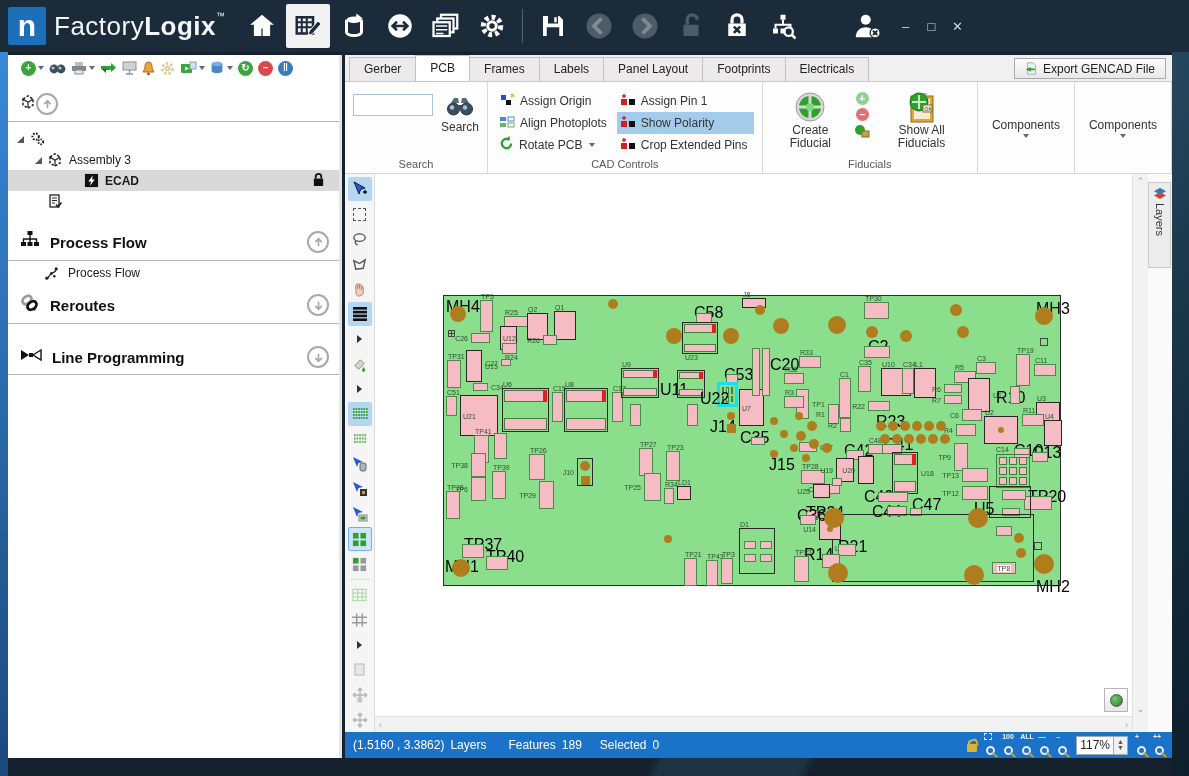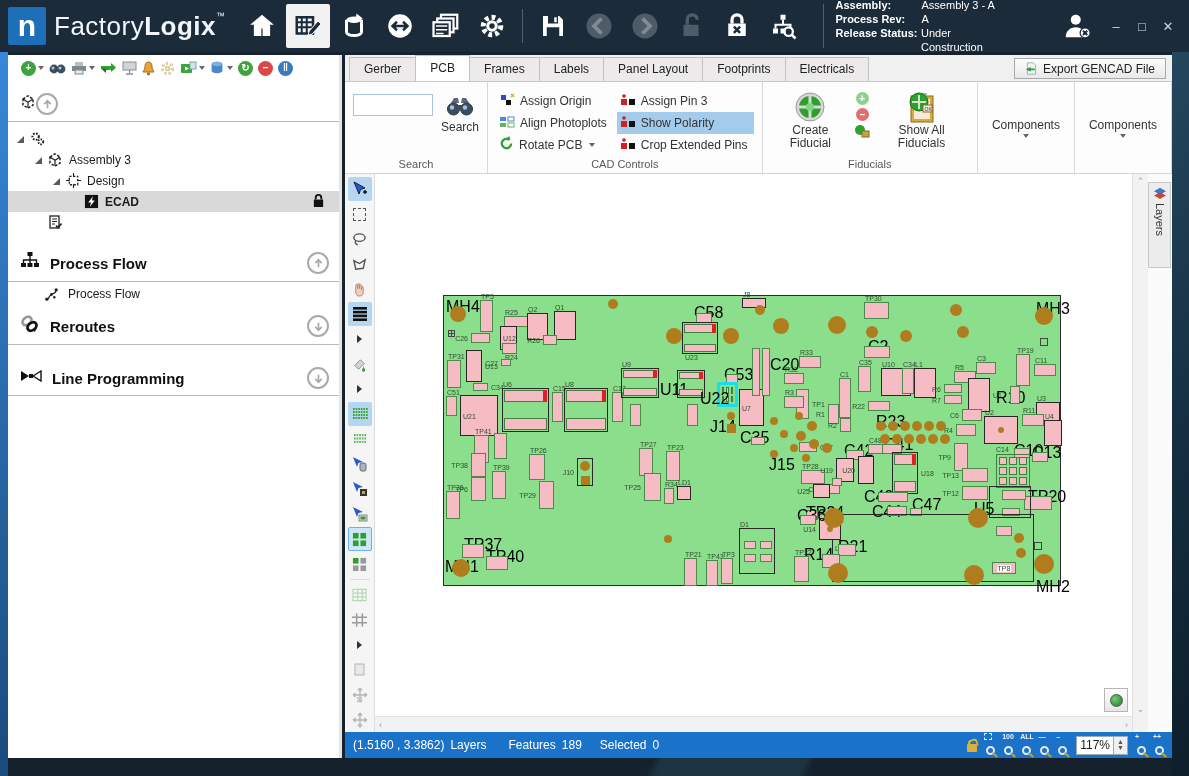--- a/index.html
+++ b/index.html
@@ -214,34 +214,20 @@
           <svg viewBox="0 0 24 24">
             <rect x="10" y="3" width="4" height="4" fill="#fff"></rect>
             <path d="M12 7v4M6 14v-3h12v3" stroke="#fff" stroke-width="1.6" fill="none"></path>
             <rect x="4" y="14" width="4" height="4" fill="#fff"></rect>
             <rect x="10" y="14" width="4" height="4" fill="#fff"></rect>
             <circle cx="16.5" cy="16.5" r="3.4" fill="none" stroke="#fff" stroke-width="1.8"></circle>
             <path d="M19 19l3 3" stroke="#fff" stroke-width="2"></path>
           </svg>
         </div>
     </div>
-    <div class="asm-info">
-      <div class="asm-row">
-          <span class="lab">Assembly:</span>
-          <span>Assembly 3 - A</span>
-        </div>
-      <div class="asm-row">
-          <span class="lab">Process Rev:</span>
-          <span>A</span>
-        </div>
-      <div class="asm-row">
-          <span class="lab">Release Status:</span>
-          <span>Under Construction</span>
-        </div>
-    </div>
     <div class="user-btn">
         <svg viewBox="0 0 24 24" width="30" height="30">
           <circle cx="11" cy="7" r="4" fill="#fff"></circle>
           <path d="M3 21c0-5 3.5-8 8-8s8 3 8 8z" fill="#fff"></path>
           <circle cx="18.5" cy="17.5" r="4" fill="#fff" stroke="#1b2b3a"></circle>
           <path d="M16.8 15.8l3.4 3.4m0-3.4-3.4 3.4" stroke="#1b2b3a" stroke-width="1.6"></path>
         </svg>
       </div>
     <div class="win-controls">
       <span>–</span>
@@ -350,30 +336,20 @@
           </div>
           <div class="tree-row" style="padding-left: 26px;">
             <span class="expander on"></span>
             <span class="tree-icon">
               <svg width="16" height="16" viewBox="0 0 16 16">
                 <path d="M3 5l5-3.2L13 5v6l-5 3.2L3 11z" fill="none" stroke="#222" stroke-width="1.5" stroke-dasharray="2.6 1.6"></path>
                 <path d="M8 8.2 8 14M3 5l5 3.2L13 5" fill="none" stroke="#222" stroke-width="1.2"></path>
               </svg>
             </span>
             <span class="tree-label">Assembly 3</span>
-          </div>
-          <div class="tree-row" style="padding-left: 44px;">
-            <span class="expander on"></span>
-            <span class="tree-icon">
-              <svg width="15" height="15" viewBox="0 0 16 16">
-                <rect x="3.5" y="3.5" width="9" height="9" fill="none" stroke="#222" stroke-width="1.4" stroke-dasharray="2.4 1.6"></rect>
-                <path d="M8 0v4M8 12v4M0 8h4M12 8h4" stroke="#222" stroke-width="1.2"></path>
-              </svg>
-            </span>
-            <span class="tree-label">Design</span>
           </div>
           <div class="tree-row selected" style="padding-left: 62px;">
             <span class="expander"></span>
             <span class="tree-icon">
               <svg width="15" height="15" viewBox="0 0 16 16">
                 <rect x="1" y="1" width="14" height="14" fill="#111"></rect>
                 <path d="M9.5 2.5 4.5 9h3l-1.2 4.5L11.5 7h-3z" fill="#fff"></path>
               </svg>
             </span>
             <span class="tree-label">ECAD</span>
@@ -516,21 +492,21 @@
                 <span class="caret"></span>
               </div>
             </div>
           <div class="cad-col" id="cad-col2">
               <div class="cad-item">
                 <span><svg width="16" height="12" viewBox="0 0 16 12">
                     <path d="M4 0v4M2 2h4" stroke="#d02020" stroke-width="1.4"></path>
                     <rect x="1" y="5" width="6" height="6" fill="#d02020"></rect>
                     <rect x="9" y="5" width="6" height="6" fill="#111"></rect>
                   </svg></span>
-                <span>Assign Pin 3</span>
+                <span>Assign Pin 1</span>
               </div>
               <div class="cad-item hl">
                 <span><svg width="16" height="12" viewBox="0 0 16 12">
                     <path d="M4 0v4M2 2h4" stroke="#d02020" stroke-width="1.4"></path>
                     <rect x="1" y="5" width="6" height="6" fill="#d02020"></rect>
                     <rect x="9" y="5" width="6" height="6" fill="#111"></rect>
                   </svg></span>
                 <span>Show Polarity</span>
               </div>
               <div class="cad-item">

